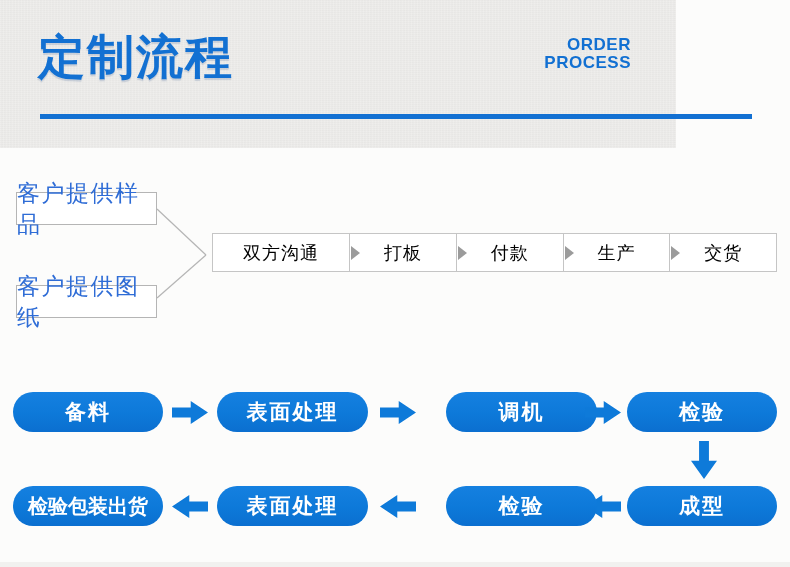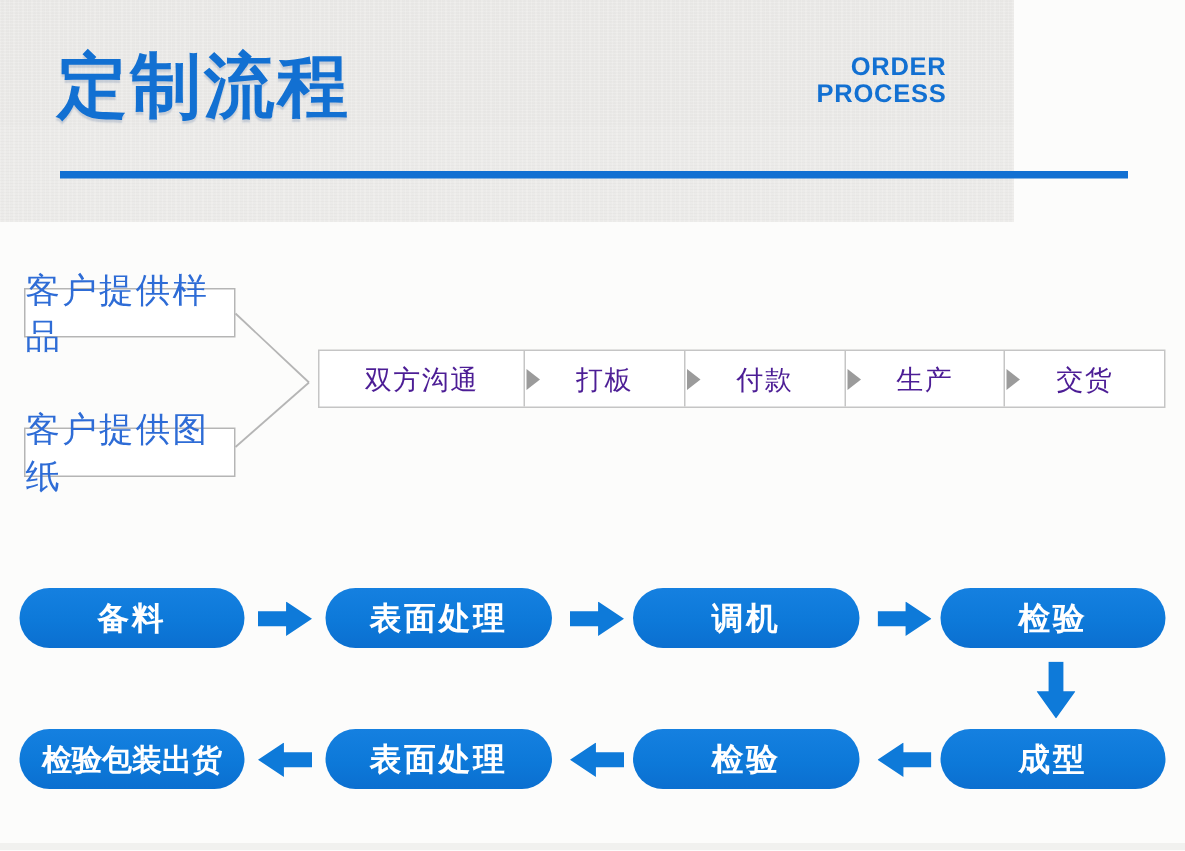--- a/index.html
+++ b/index.html
@@ -48,21 +48,21 @@
 
   .merge-svg{ position:absolute; left:154px; top:205px; }
 
   .steps-bar{
     position:absolute; left:212px; top:233px; width:565px; height:39px;
     background:#ffffff; border:1px solid #c5c5c5;
     display:flex; align-items:stretch;
   }
   .step-cell{
     position:relative; display:flex; align-items:center; justify-content:center;
-    font-size:18px; letter-spacing:1px; color:#4c1d95;
+    font-size:18px; letter-spacing:1px; color:#000000;
   }
   .step-cell + .step-cell{ border-left:1px solid #c5c5c5; }
   .step-cell .sep-tri{
     position:absolute; left:1px; top:50%; transform:translateY(-50%);
     width:0; height:0;
     border-left:9px solid #9b9b9b;
     border-top:7px solid transparent;
     border-bottom:7px solid transparent;
   }
 
@@ -71,21 +71,21 @@
     position:absolute; height:40px; border-radius:20px;
     background:linear-gradient(180deg,#1580e0 0%,#0d79d9 55%,#0b6fd0 100%);
     color:#ffffff; font-weight:bold; font-size:21px; letter-spacing:2px;
     display:flex; align-items:center; justify-content:center;
     white-space:nowrap;
   }
   .row1{ top:392px; }
   .row2{ top:486px; }
   .p-a{ left:13px;  width:150px; }
   .p-b{ left:217px; width:151px; }
-  .p-c{ left:422px; width:151px;justify-content:center; }
+  .p-c{ left:446px; width:151px;justify-content:center; }
   .p-d{ left:627px; width:150px; }
   .pill.long{ font-size:20px; letter-spacing:0; }
 
   .blk-arrow{ position:absolute; background:#0e7ad9; }
   .arrow-right{
     width:36px; height:23px; top:401px;
     clip-path:polygon(0 28%, 52% 28%, 52% 0, 100% 50%, 52% 100%, 52% 72%, 0 72%);
   }
   .arrow-left{
     width:36px; height:23px; top:495px;

